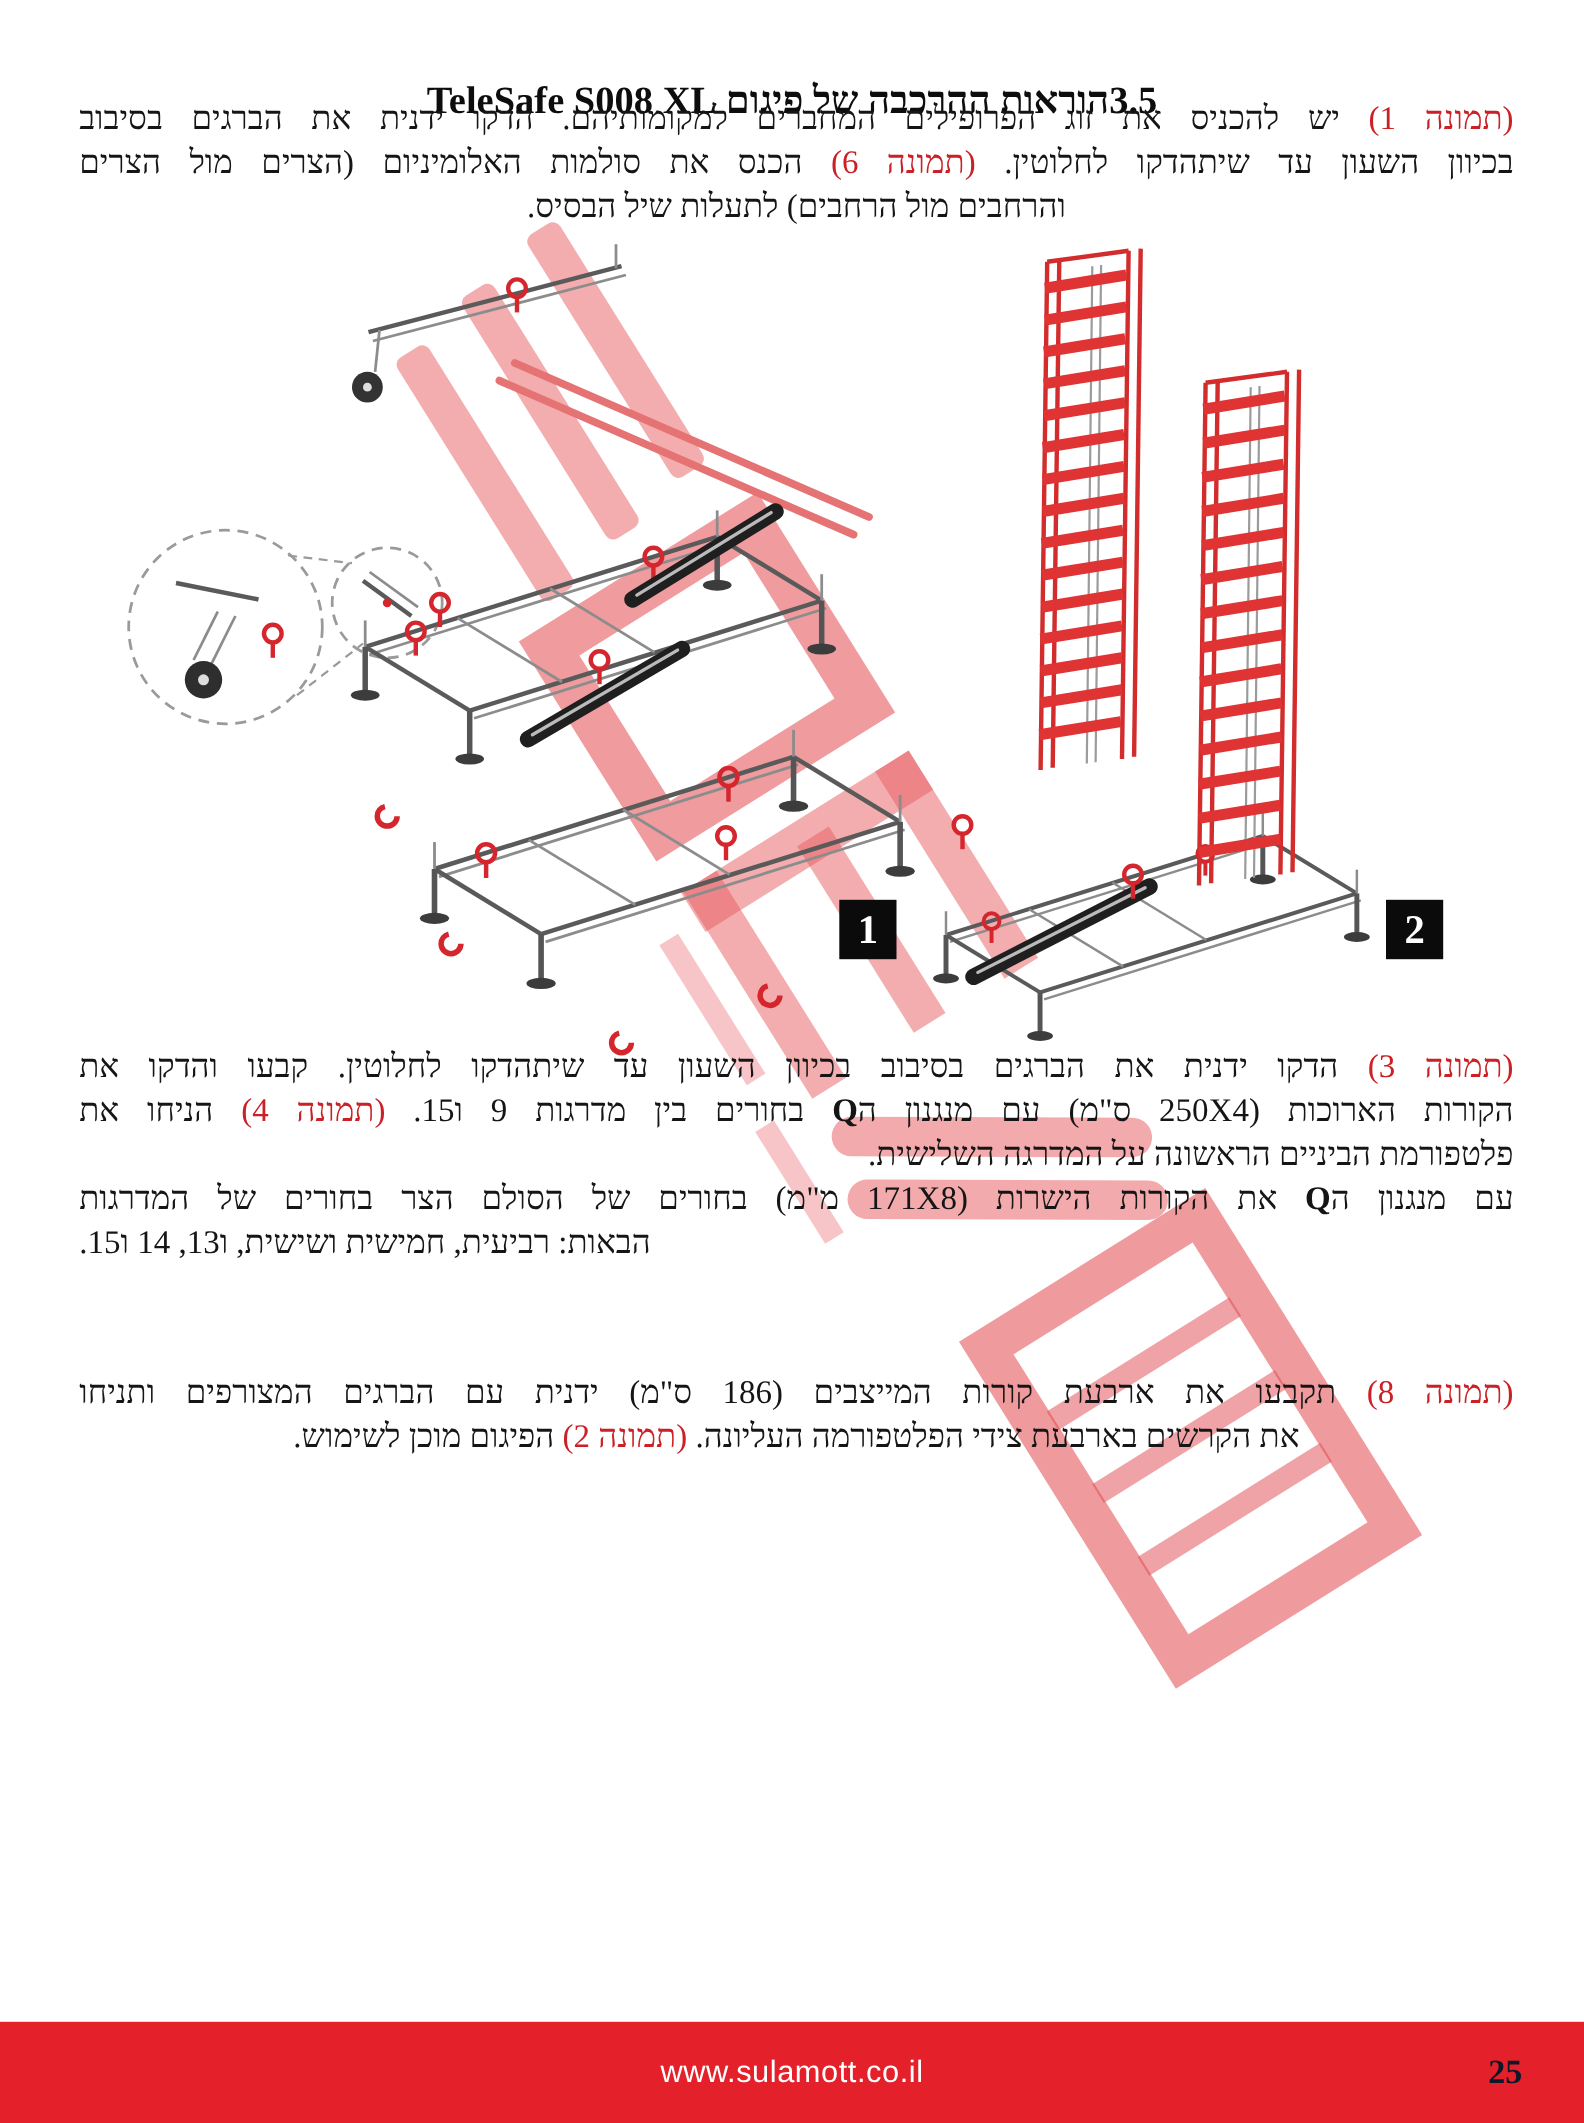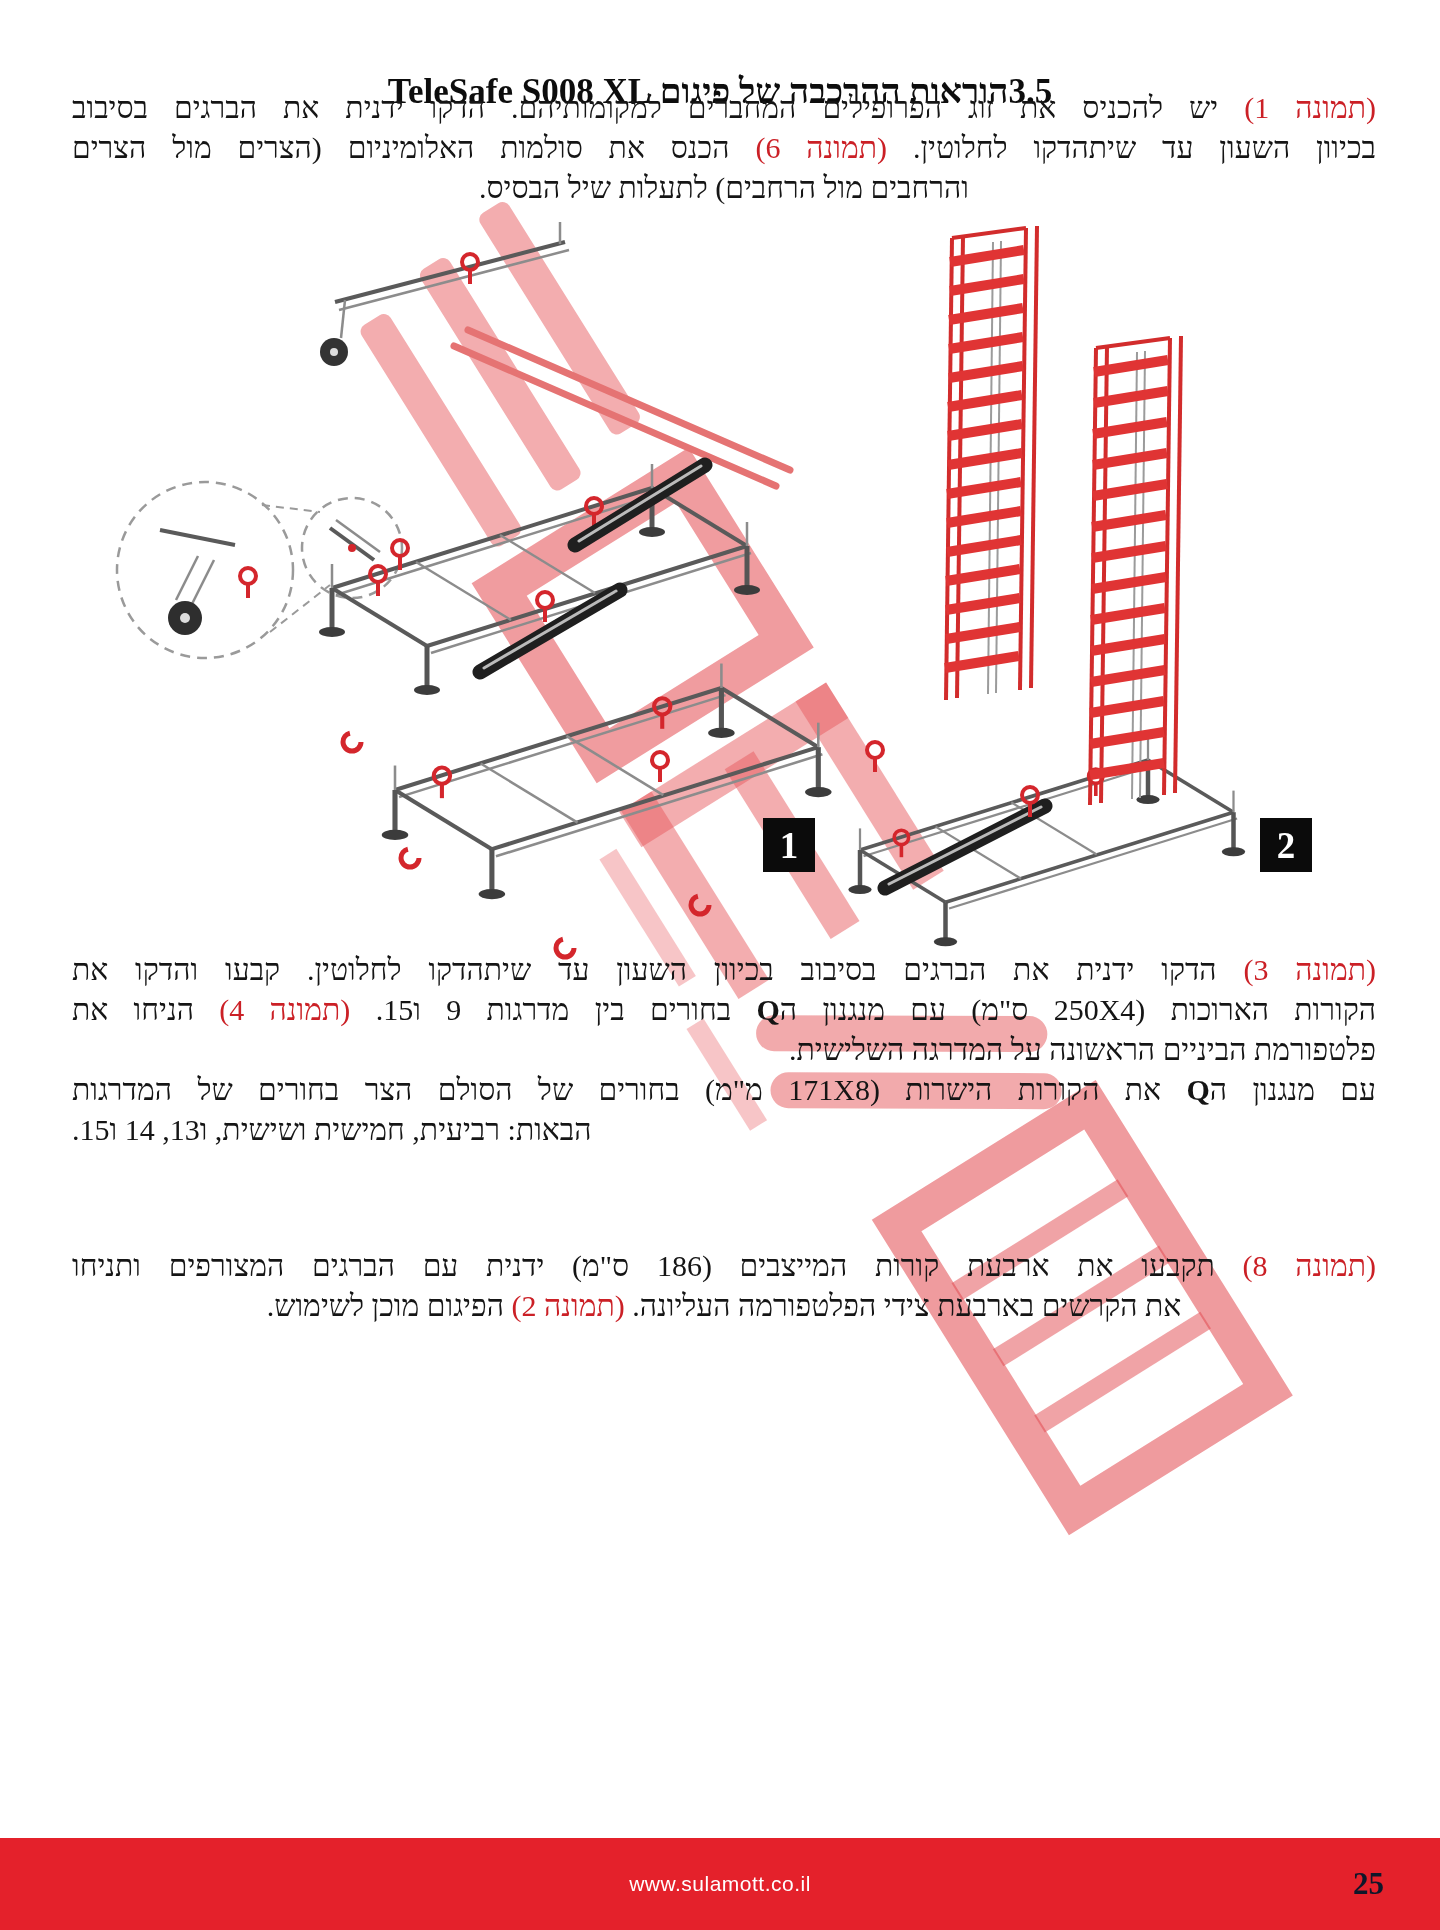--- a/index.html
+++ b/index.html
@@ -44,21 +44,21 @@
   }
   #label-1{left:763px;top:818px;}
   #label-2{left:1260px;top:818px;}
   .footer{
     position:absolute;left:0;top:1838px;width:1440px;height:92px;
     background:#e4212b;z-index:6;
   }
   .footer-url{
     position:absolute;left:0;width:100%;top:50%;transform:translateY(-50%);
     text-align:center;color:#ffffff;font-family:"Liberation Sans",sans-serif;
-    font-size:21px;letter-spacing:0.5px;
+    font-size:28px;letter-spacing:0.5px;
   }
   .footer-page{
     position:absolute;right:56px;top:50%;transform:translateY(-50%);
     color:#0f172a;font-size:31px;font-weight:bold;
   }
   svg .r1{stroke:#5a5a5a;stroke-width:4;fill:none;}
   svg .r2{stroke:#8c8c8c;stroke-width:2.5;fill:none;}
 </style>
 </head>
 <body>

